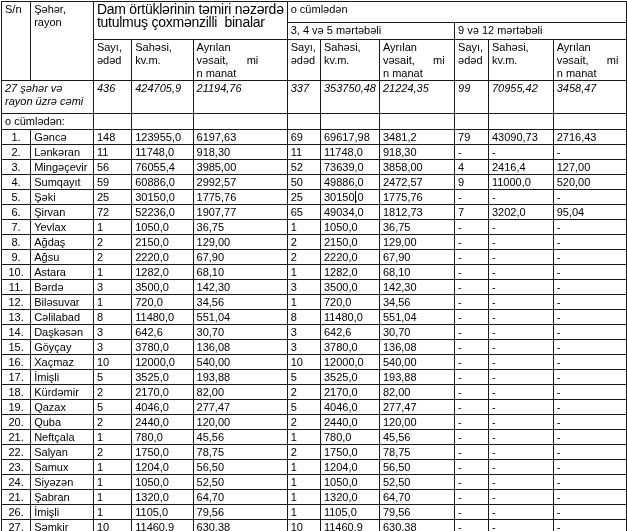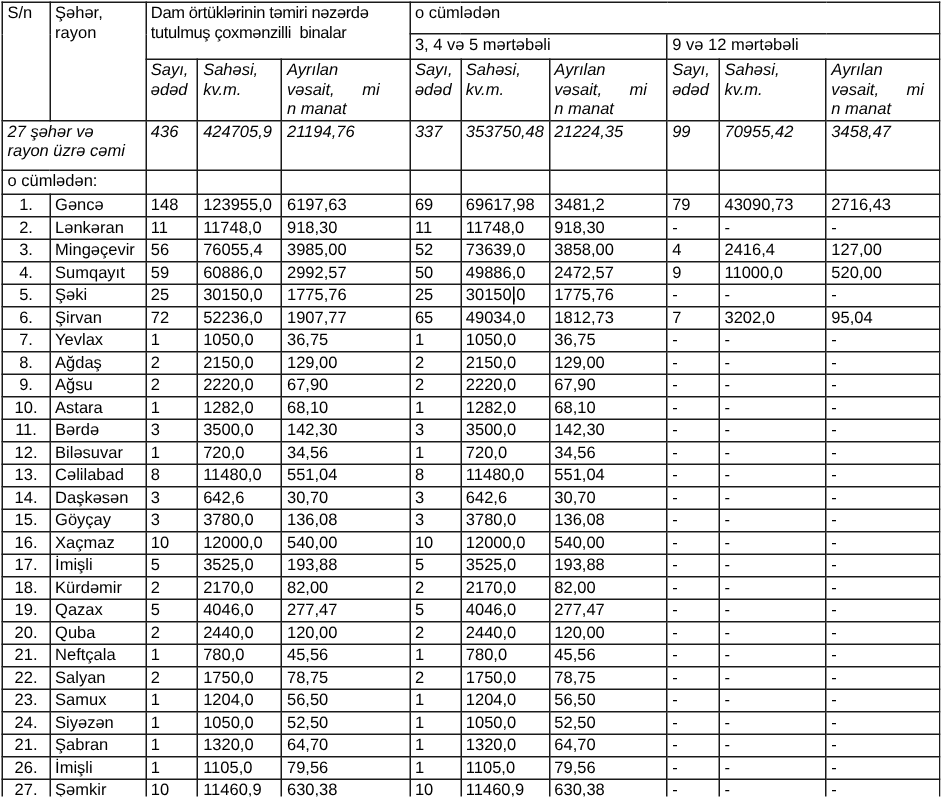--- a/index.html
+++ b/index.html
@@ -17,26 +17,26 @@
     border:1px solid #1a1a1a;
     padding:1px 3px 0 3px;
     vertical-align:top;
     text-align:left;
     font-weight:normal;
     overflow:hidden;
   }
   .pre{white-space:pre;}
   tr.rA{height:21px;margin-left:13px;}
   tr.rB{height:17px;margin-top:40px;}
-  tr.rC{height:39px;font-style:italic;}
+  tr.rC{height:39px;}
   tr.total{height:33px;font-style:italic;}
   tr.incl{height:16px;}
   tbody.rows tr{height:15px;}
   td.c-sn{text-align:center;padding-left:1px;padding-right:1px;}
-  th.dam{font-size:11px;letter-spacing:-0.25px;overflow:visible;}
+  th.dam{font-size:14px;letter-spacing:-0.25px;overflow:visible;}
   td.rel{position:relative;}
   span.caret{
     position:absolute;left:34px;top:1px;
     width:1px;height:12px;background:#000;display:inline-block;
   }
 </style>
 </head>
 <body>
 
 <table>

